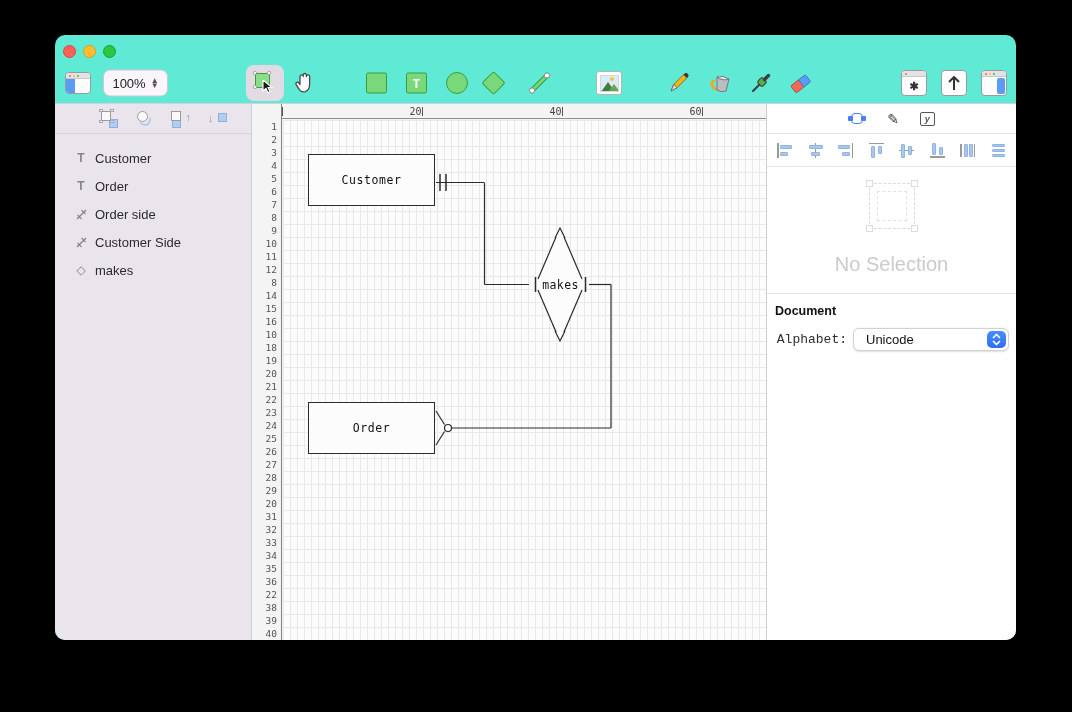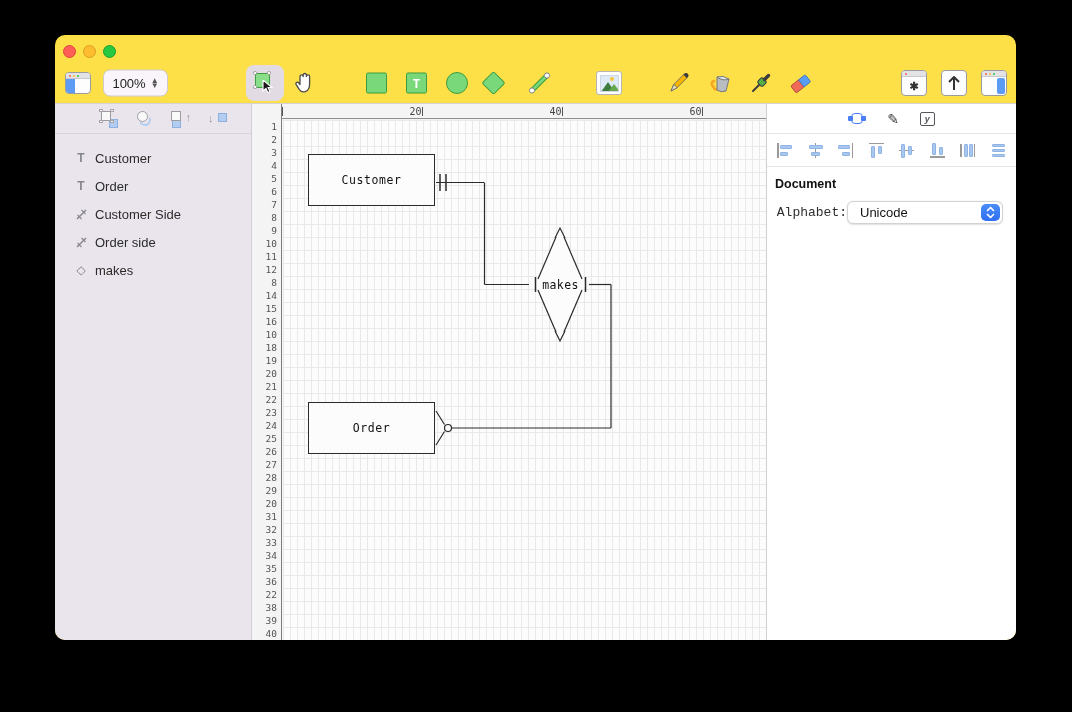--- a/index.html
+++ b/index.html
@@ -1,19 +1,19 @@
 <!DOCTYPE html>
 <html><head>
 <meta charset="utf-8">
 <style>
   * { margin:0; padding:0; box-sizing:border-box; }
   html,body { width:1072px; height:712px; background:#000; overflow:hidden;
               font-family:"Liberation Sans", sans-serif; }
   .window { position:absolute; left:55px; top:35px; width:961px; height:605px;
-            background:#fde047; border-radius:10px; overflow:hidden;
+            background:#5eead4; border-radius:10px; overflow:hidden;
             box-shadow:0 18px 45px rgba(0,0,0,.65), 0 0 0 1px rgba(0,0,0,.35); }
 
   
   .traffic { position:absolute; top:10px; left:8px; display:flex; gap:7px; }
   .light { width:13px; height:13px; border-radius:50%; }
   .light.red { background:#ff5f57; border:.5px solid #e0443e; }
   .light.yellow { background:#febc2e; border:.5px solid #d89e24; }
   .light.green { background:#28c840; border:.5px solid #1e9e30; }
 
   
@@ -133,21 +133,21 @@
               width:46px; height:46px; border:1.6px dashed #dadada; }
   .sel-icon .inner { position:absolute; inset:7px; border:1.4px dashed #e2e2e2; }
   .sel-icon .h { position:absolute; width:7px; height:7px; background:#fff;
                  border:1.3px solid #dcdcdc; }
   .nosel-text { position:absolute; left:0; right:0; top:86px; text-align:center;
                 font-size:20px; color:#cbcbcb; }
 
   .doc-title { margin:10px 0 0 8px; font-size:12.5px; font-weight:bold; color:#111; }
   .alpha-row { display:flex; align-items:center; margin-top:10px; }
   .alpha-label { width:80px; text-align:right; color:#2e2e2e;font-family:Liberation Mono, monospace; }
-  .dropdown { width:156px; height:23px; border:1px solid #d2d2d2;
+  .dropdown { margin-left:6px; width:156px; height:23px; border:1px solid #d2d2d2;
               border-radius:6px; background:#fff; display:flex; align-items:center;
               position:relative; box-shadow:0 .5px 1.5px rgba(0,0,0,.12); }
   .dropdown .val { padding-left:12px; color:#111; }
   .stepper { position:absolute; right:2px; top:2px; bottom:2px; width:19px;
              border-radius:5px; background:linear-gradient(#4a8df8,#2f6ef3);
              display:flex; align-items:center; justify-content:center; }
 </style>
 </head>
 <body>
 
@@ -335,31 +335,31 @@
           <span>Order</span>
         </div>
         <div class="layer">
           <span class="lic">
             <svg width="13" height="13">
                 <line x1="2" y1="11" x2="11" y2="2" stroke="#87878b" stroke-width="1.4"></line>
                 <line x1="2.5" y1="7" x2="6.5" y2="11" stroke="#87878b" stroke-width="1.1"></line>
                 <line x1="6.5" y1="2" x2="10.5" y2="6" stroke="#87878b" stroke-width="1.1"></line>
               </svg>
           </span>
-          <span>Customer Side</span>
+          <span>Order side</span>
         </div>
         <div class="layer">
           <span class="lic">
             <svg width="13" height="13">
                 <line x1="2" y1="11" x2="11" y2="2" stroke="#87878b" stroke-width="1.4"></line>
                 <line x1="2.5" y1="7" x2="6.5" y2="11" stroke="#87878b" stroke-width="1.1"></line>
                 <line x1="6.5" y1="2" x2="10.5" y2="6" stroke="#87878b" stroke-width="1.1"></line>
               </svg>
           </span>
-          <span>Order side</span>
+          <span>Customer Side</span>
         </div>
         <div class="layer">
           <span class="lic" style="font-weight:normal">◇</span>
           <span>makes</span>
         </div>
       </div>
     </div>
 
     <div class="canvas-wrap">
       <div class="gutter">
@@ -508,20 +508,30 @@
           <i style="left:5px;top:2px;width:3.5px;height:13px"></i>
           <i style="left:10px;top:2px;width:3.5px;height:13px"></i>
         </div>
         <div class="al">
           <i style="left:2px;top:2px;width:13px;height:3px"></i>
           <i style="left:2px;top:7px;width:13px;height:3px"></i>
           <i style="left:2px;top:12px;width:13px;height:3px"></i>
         </div>
       </div>
 
+      <div class="nosel">
+        <div class="sel-icon">
+          <span class="inner"></span>
+          <span class="h" style="left:-4px;top:-4px"></span>
+          <span class="h" style="right:-4px;top:-4px"></span>
+          <span class="h" style="left:-4px;bottom:-4px"></span>
+          <span class="h" style="right:-4px;bottom:-4px"></span>
+        </div>
+        <div class="nosel-text">No Selection</div>
+      </div>
 
       <div class="doc-title">Document</div>
       <div class="alpha-row">
         <span class="alpha-label">Alphabet:</span>
         <div class="dropdown">
           <span class="val">Unicode</span>
           <span class="stepper">
             <svg width="9" height="13" viewBox="0 0 9 13">
               <polyline points="1.5,4.5 4.5,1.5 7.5,4.5" fill="none" stroke="#fff" stroke-width="1.7" stroke-linecap="round" stroke-linejoin="round"></polyline>
               <polyline points="1.5,8.5 4.5,11.5 7.5,8.5" fill="none" stroke="#fff" stroke-width="1.7" stroke-linecap="round" stroke-linejoin="round"></polyline>

